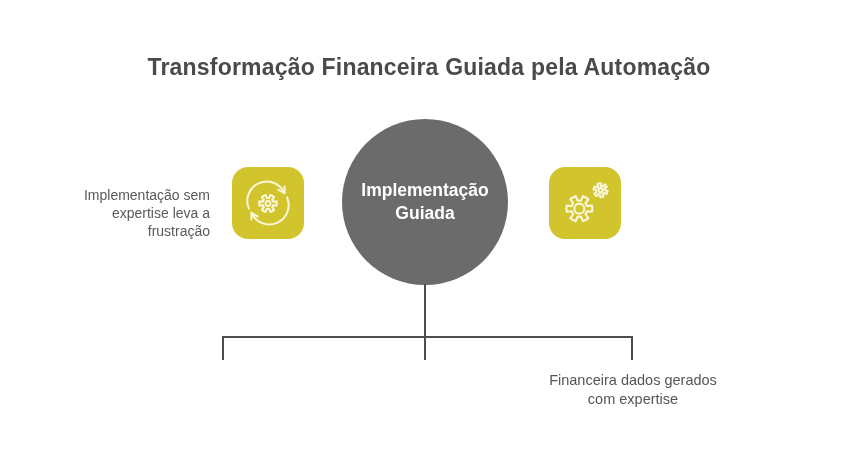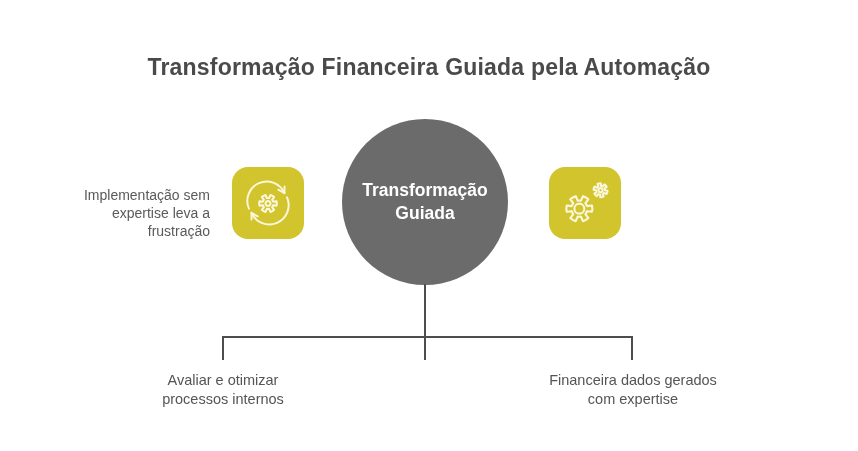--- a/index.html
+++ b/index.html
@@ -74,21 +74,21 @@
       </g>
 
       <g class="icon-stroke" transform="translate(35 35.5) scale(0.78)">
         <path vector-effect="non-scaling-stroke" d="M11.64 -2.9 A12 12 0 0 1 11.64 2.9 L7.13 2.32 A7.5 7.5 0 0 1 5.57 5.02 L8.34 8.63 A12 12 0 0 1 3.31 11.53 L1.56 7.34 A7.5 7.5 0 0 1 -1.56 7.34 L-3.31 11.53 A12 12 0 0 1 -8.34 8.63 L-5.57 5.02 A7.5 7.5 0 0 1 -7.13 2.32 L-11.64 2.9 A12 12 0 0 1 -11.64 -2.9 L-7.13 -2.32 A7.5 7.5 0 0 1 -5.57 -5.02 L-8.34 -8.63 A12 12 0 0 1 -3.31 -11.53 L-1.56 -7.34 A7.5 7.5 0 0 1 1.56 -7.34 L3.31 -11.53 A12 12 0 0 1 8.34 -8.63 L5.57 -5.02 A7.5 7.5 0 0 1 7.13 -2.32 Z"></path>
         <circle vector-effect="non-scaling-stroke" cx="0" cy="0" r="3.4"></circle>
       </g>
     </svg>
   </div>
 
   <div class="circle">
-    <span>Transformação Guiada</span>
+    <span>Implementação Guiada</span>
   </div>
 
   <div class="icon-tile right">
     <svg width="66" height="66" viewBox="0 0 70 70">
 
       <g class="icon-stroke" transform="translate(29 41) scale(1.15)">
         <path vector-effect="non-scaling-stroke" d="M11.64 -2.9 A12 12 0 0 1 11.64 2.9 L7.13 2.32 A7.5 7.5 0 0 1 5.57 5.02 L8.34 8.63 A12 12 0 0 1 3.31 11.53 L1.56 7.34 A7.5 7.5 0 0 1 -1.56 7.34 L-3.31 11.53 A12 12 0 0 1 -8.34 8.63 L-5.57 5.02 A7.5 7.5 0 0 1 -7.13 2.32 L-11.64 2.9 A12 12 0 0 1 -11.64 -2.9 L-7.13 -2.32 A7.5 7.5 0 0 1 -5.57 -5.02 L-8.34 -8.63 A12 12 0 0 1 -3.31 -11.53 L-1.56 -7.34 A7.5 7.5 0 0 1 1.56 -7.34 L3.31 -11.53 A12 12 0 0 1 8.34 -8.63 L5.57 -5.02 A7.5 7.5 0 0 1 7.13 -2.32 Z"></path>
         <circle vector-effect="non-scaling-stroke" cx="0" cy="0" r="4.6"></circle>
       </g>
 
@@ -99,16 +99,15 @@
     </svg>
   </div>
 
 
   <div class="line stem"></div>
   <div class="line bar"></div>
   <div class="line drop d1"></div>
   <div class="line drop d2"></div>
   <div class="line drop d3"></div>
 
-  <div class="branch-label b1">Avaliar e otimizar processos internos</div>
   <div class="branch-label b3">Financeira dados gerados com expertise</div>
 
 </div>
 
 </body></html>

